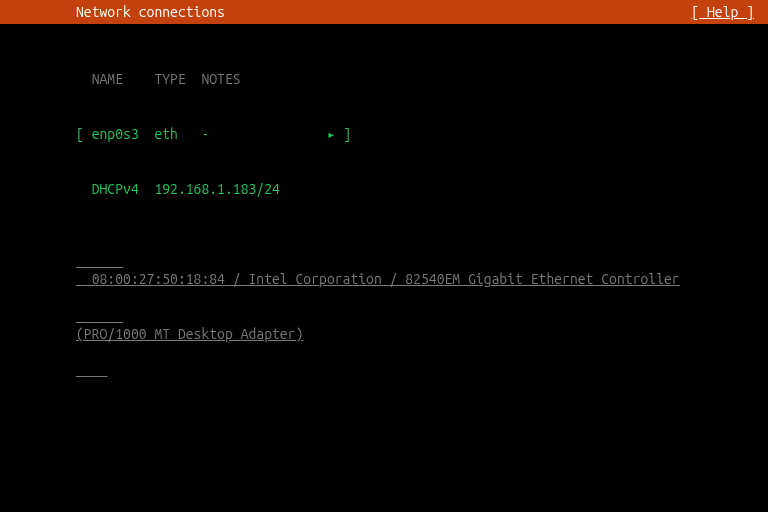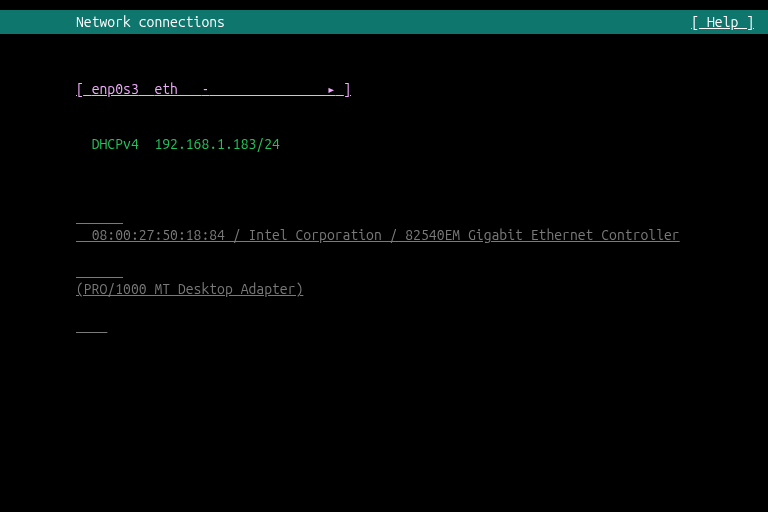--- a/index.html
+++ b/index.html
@@ -10,28 +10,27 @@
     body {
       width: 768px;
       height: 512px;
       background: #000;
       font-family: 'Ubuntu Mono', 'DejaVu Sans Mono', monospace;
       font-size: 14px;
       line-height: 1.3;
       overflow: hidden;
     }
     .header {
-      background: #0f766e;
+      background: #c2410c;
       color: #fff;
       display: flex;
       justify-content: space-between;
       align-items: center;
       padding: 4px 14px 4px 76px;
       height: 24px;
-      margin-top: 10px;
     }
     .header-title {
       color: #fff;
     }
     .header-help {
       color: #fff;
       text-decoration: underline;
     }
     .content {
       padding: 10px 76px 0 76px;
@@ -41,22 +40,21 @@
       color: #ededed;
       margin-bottom: 16px;
     }
     .table {
       white-space: pre;
     }
     .table-header {
       color: #7a7a7a;
     }
     .iface-row {
-      color: #f0abfc;
-      text-decoration: underline;
+      color: #22c55e;
     }
     .dhcp-row {
       color: #22c55e;
     }
     .hw-info {
       color: #7a7a7a;
       margin-bottom: 16px;
       text-decoration: underline;
     }
   </style>
@@ -64,20 +62,21 @@
 <body>
 
 <div class="header">
   <span class="header-title">Network connections</span>
   <span class="header-help">[ Help ]</span>
 </div>
 
 <div class="content">
 
   <div class="table">
+    <div class="table-header">  NAME    TYPE  NOTES</div>
     <div class="iface-row"><span>[</span> <span>enp0s3</span>  <span>eth</span>   <span>-</span>               <span>▸</span> <span>]</span></div>
     <div class="dhcp-row">  DHCPv4  192.168.1.183/24</div>
     <div class="hw-info">
       <div>  08:00:27:50:18:84 / Intel Corporation / 82540EM Gigabit Ethernet Controller</div>
       <div>(PRO/1000 MT Desktop Adapter)</div>
     </div>
     
   </div>
 </div>
 

